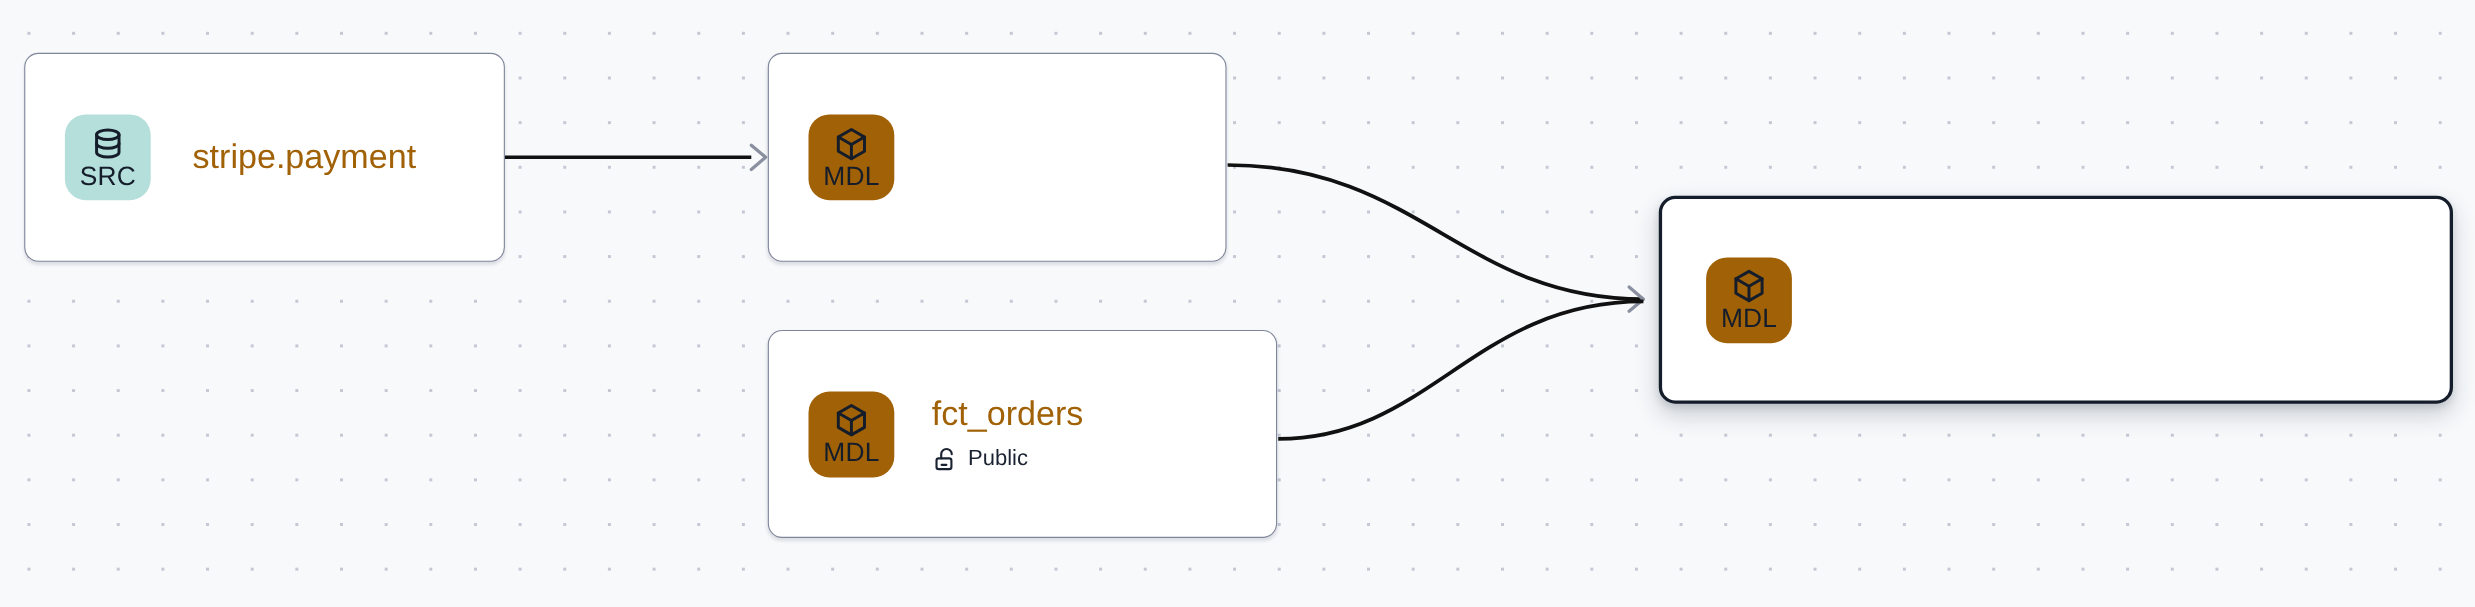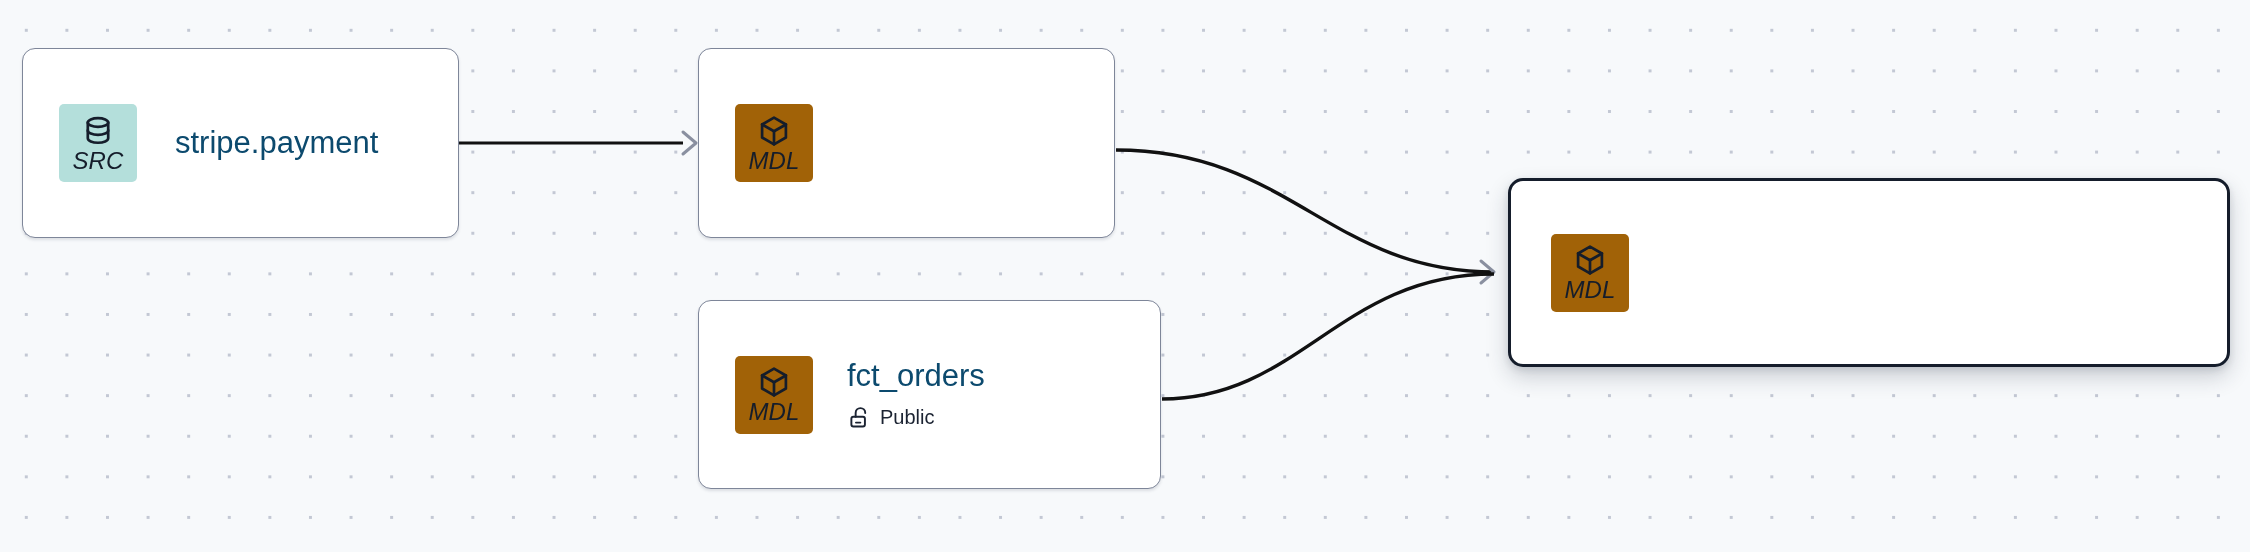--- a/index.html
+++ b/index.html
@@ -48,27 +48,26 @@
     border: 3.4px solid #151d2b;
     border-radius: 15px;
     box-shadow: 0 10px 22px rgba(30,40,60,0.20), 0 3px 7px rgba(30,40,60,0.12);
   }
 
   
   .badge {
     flex: 0 0 auto;
     width: 78px;
     height: 78px;
-    border-radius: 5px;
+    border-radius: 19px;
     display: flex;
     flex-direction: column;
     align-items: center;
     justify-content: center;
     gap: 1px;
-    font-style: italic;
   }
   .badge.src { background: #b4dfdb; }
   .badge.mdl { background: #a16207; }
   .badge svg { display: block; }
   .badge-text {
     font-size: 24px;
     line-height: 1;
     color: #151d2b;
     letter-spacing: 0.1px;
     font-family: "Liberation Sans", sans-serif;
@@ -77,21 +76,21 @@
   
   .node-body {
     display: flex;
     flex-direction: column;
     justify-content: center;
     min-width: 0;
   }
   .node-title {
     font-size: 31px;
     line-height: 1.1;
-    color: #0c4a6e;
+    color: #a16207;
     white-space: nowrap;
     font-family: "Liberation Sans", sans-serif;
   }
   .node-sub {
     display: flex;
     align-items: center;
     gap: 8px;
     margin-top: 11px;
     font-size: 20px;
     line-height: 1.1;

